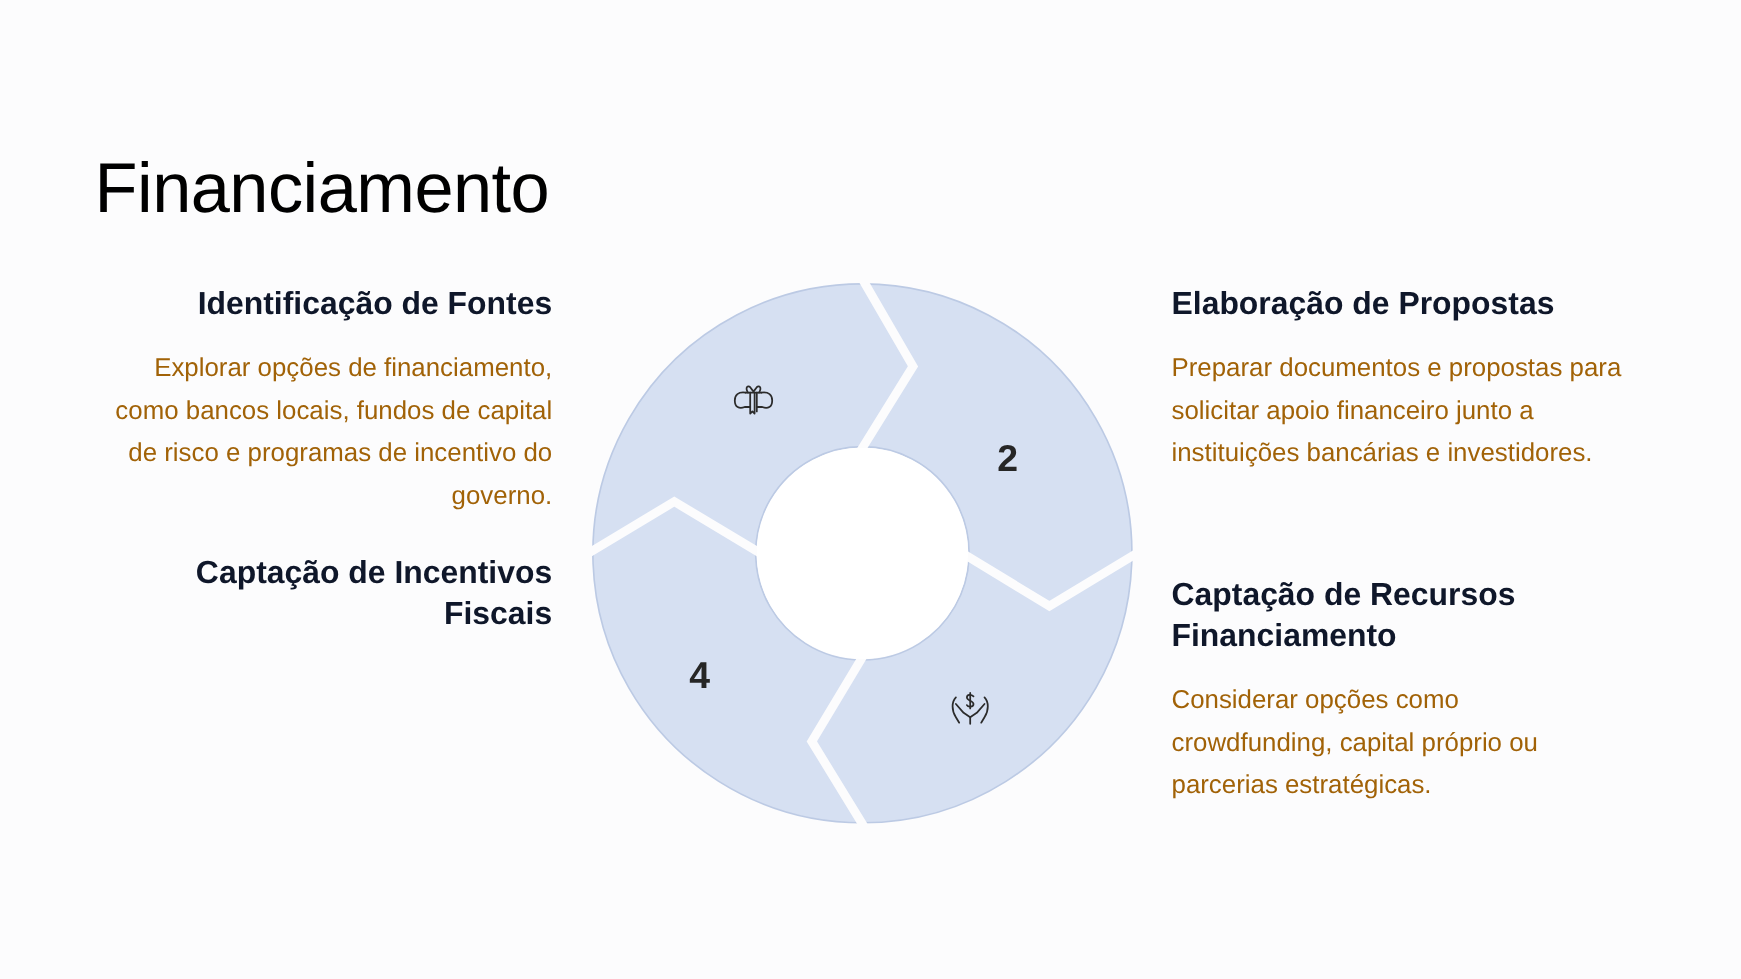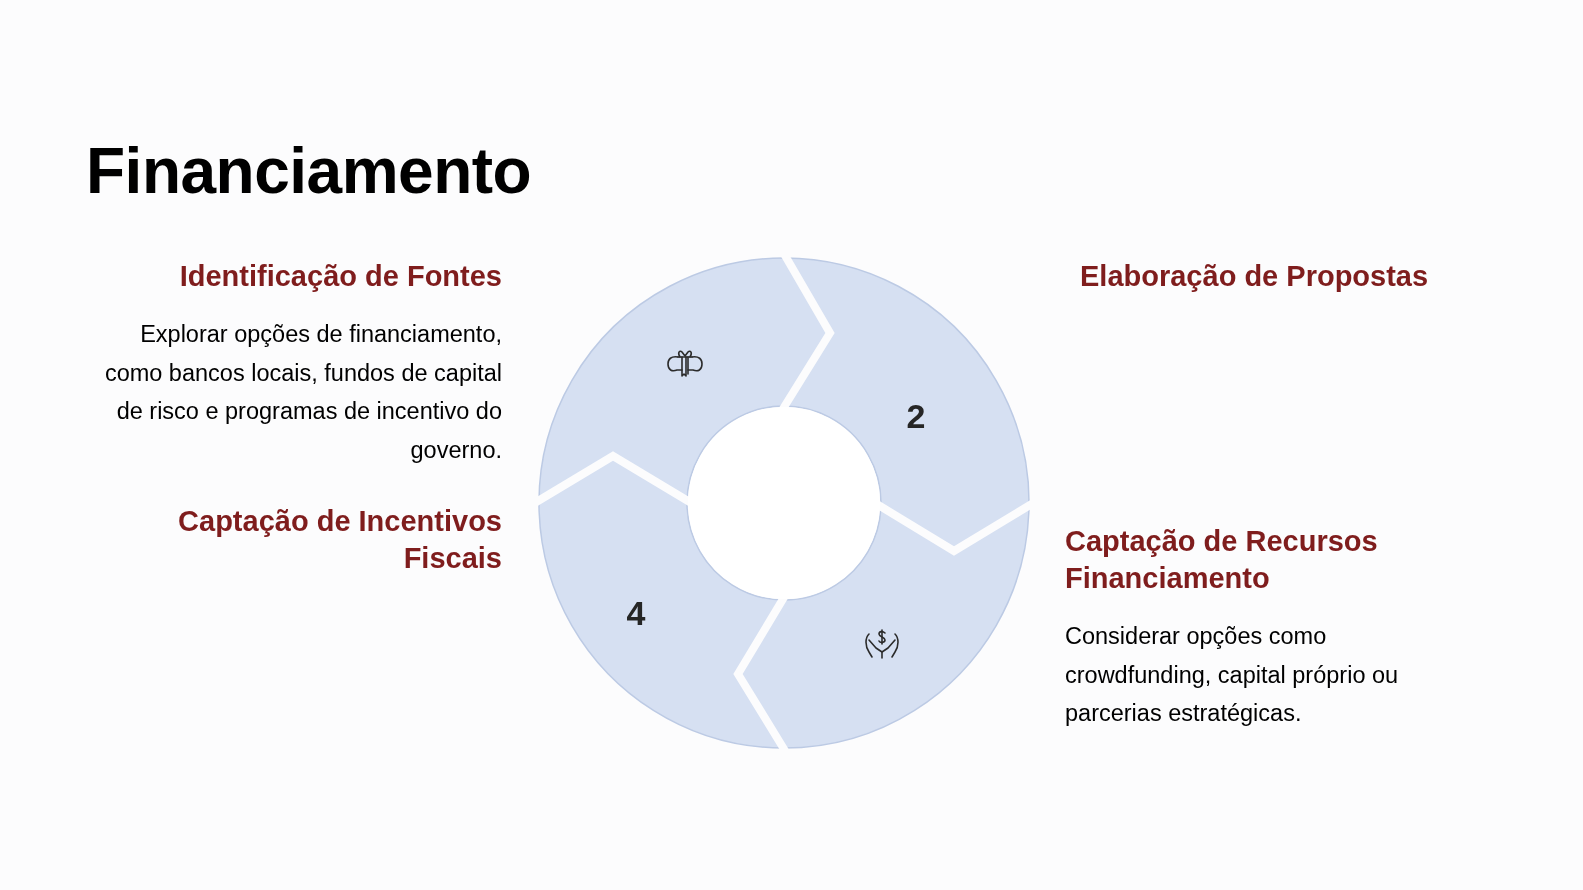--- a/index.html
+++ b/index.html
@@ -5,57 +5,58 @@
   html, body { margin: 0; padding: 0; }
   body {
     width: 1583px; height: 890px;
     background: #fcfcfd;
     position: relative; overflow: hidden;
     font-family: "Liberation Sans", "DejaVu Sans", sans-serif;
     color: #2b2b2b;
   }
   .title {
     position: absolute; left: 86px; top: 134px;
-    font-size: 64px; font-weight: 700; color: #000;
+    font-size: 64px; font-weight: 400; color: #000;
     letter-spacing: -0.5px; margin: 0;
   }
   .block { position: absolute; width: 420px; }
   .block.left { text-align: right; }
   .block.right { text-align: left; }
   .block h2 {
     margin: 0; font-size: 29px; font-weight: 700; line-height: 37px;
-    color: #7f1d1d;
+    color: #0f172a;
   }
   .block p {
     margin: 20px 0 0 0; font-size: 23.5px; line-height: 38.7px;
-    color: #000000; font-weight: 400;
+    color: #a16207; font-weight: 400;
   }
   #b1 { left: 82px; top: 258px; }
   #b4 { left: 82px; top: 503px; }
-  #b2 { left: 1065px; top: 258px; margin-left: 15px; }
+  #b2 { left: 1065px; top: 258px; }
   #b3 { left: 1065px; top: 523px; }
   .diagram { position: absolute; left: 0; top: 0; width: 1583px; height: 890px; pointer-events: none; }
   .num { font-family: "Liberation Sans", sans-serif; font-weight: 700; font-size: 34px; fill: #262626; }
 </style>
 </head>
 <body>
 
 <h1 class="title">Financiamento</h1>
 
 <div class="block left" id="b1">
   <h2>Identificação de Fontes</h2>
   <p>Explorar opções de financiamento, como bancos locais, fundos de capital de risco e programas de incentivo do governo.</p>
 </div>
 
 <div class="block left" id="b4">
   <h2 style="padding-left:60px">Captação de Incentivos Fiscais</h2>
 </div>
 
 <div class="block right" id="b2">
   <h2>Elaboração de Propostas</h2>
+  <p style="width:415px">Preparar documentos e propostas para solicitar apoio financeiro junto a instituições bancárias e investidores.</p>
 </div>
 
 <div class="block right" id="b3">
   <h2 style="width:350px">Captação de Recursos Financiamento</h2>
   <p style="width:400px">Considerar opções como crowdfunding, capital próprio ou parcerias estratégicas.</p>
 </div>
 
 <svg class="diagram" viewBox="0 0 1583 890" xmlns="http://www.w3.org/2000/svg">
 
   <path d="M 784 258 A 245 245 0 1 1 783.99 258 Z M 784 406 A 97 97 0 1 0 784.01 406 Z" fill="#d6e0f2" fill-rule="evenodd" stroke="#bccae4" stroke-width="1.5"></path>

